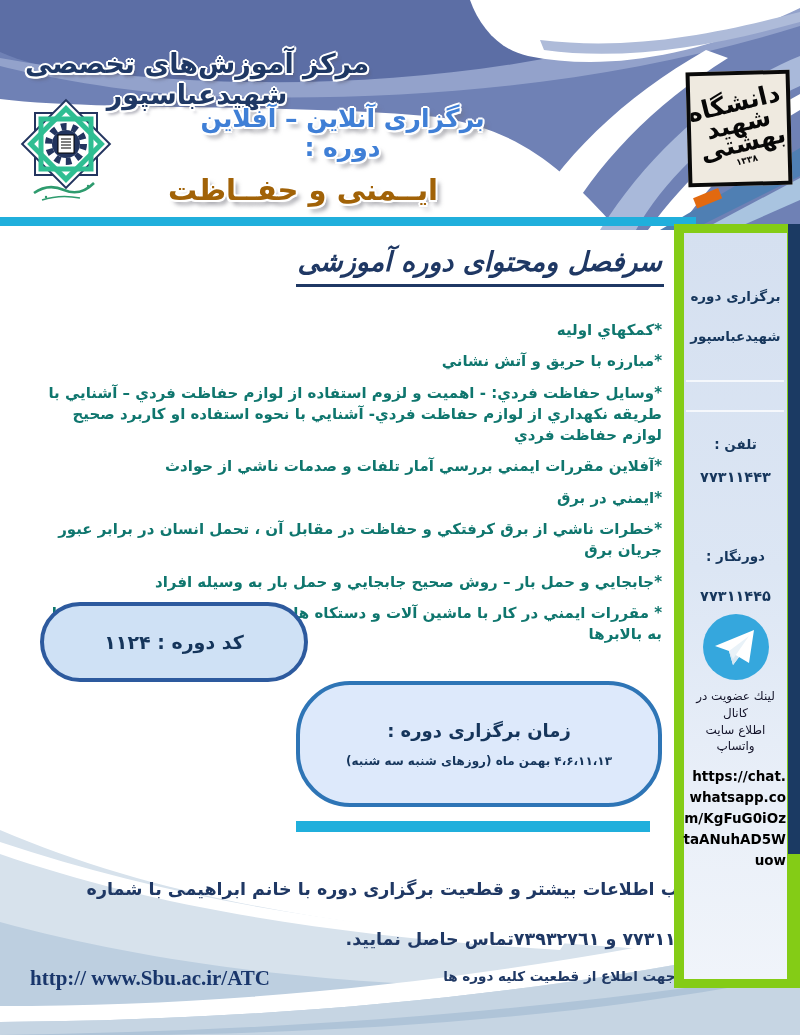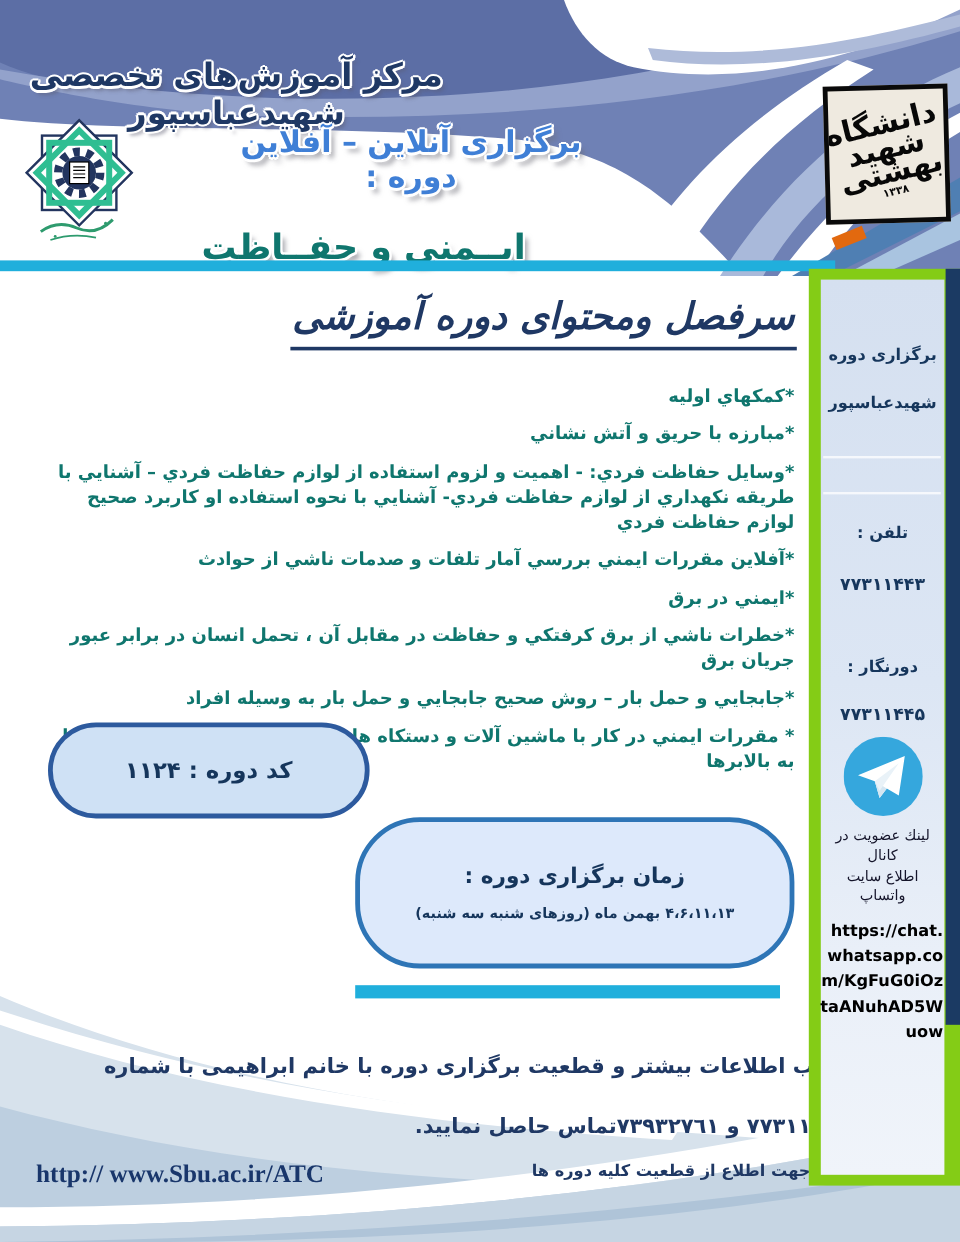--- a/index.html
+++ b/index.html
@@ -21,22 +21,22 @@
       3px 4px 3px rgba(90,90,110,.45);
   }
   .mode-line{
     position:absolute; left:170px; top:104px; width:345px; text-align:center;
     font-size:25px; font-weight:bold; color:#3F7FD6; direction:rtl;
     text-shadow: 2px 0 0 #fff,-2px 0 0 #fff,0 2px 0 #fff,0 -2px 0 #fff,
       1.5px 1.5px 0 #fff,-1.5px -1.5px 0 #fff,1.5px -1.5px 0 #fff,-1.5px 1.5px 0 #fff,
       4px 5px 4px rgba(110,110,120,.6);
   }
   .course-title{
-    position:absolute; left:138px; top:189px; width:330px; text-align:center;
-    font-size:29px; font-weight:bold; color:#0f766e; direction:rtl;
+    position:absolute; left:138px; top:173px; width:330px; text-align:center;
+    font-size:29px; font-weight:bold; color:#a16207; direction:rtl;
     text-shadow: 2px 0 0 #fff,-2px 0 0 #fff,0 2px 0 #fff,0 -2px 0 #fff,
       1.5px 1.5px 0 #fff,-1.5px -1.5px 0 #fff,1.5px -1.5px 0 #fff,-1.5px 1.5px 0 #fff,
       4px 5px 4px rgba(110,110,120,.6);
   }
   .header-underline{ position:absolute; left:0; top:217px; width:696px; height:9px; background:#20AFDC; }
   .center-logo{ position:absolute; left:16px; top:94px; }
   .univ-logo{
     position:absolute; left:687px; top:71px; width:104px; height:115px;
     background:#EFEAE0; border:4px solid #0A0A0A; transform:rotate(-1.5deg);
     display:flex; flex-direction:column; align-items:center; justify-content:center;
@@ -44,21 +44,21 @@
   }
   .univ-logo-inner{
     transform:rotate(-12deg); text-align:center; direction:rtl;
     font-size:25px; font-weight:bold; line-height:.82; color:#070707;
   }
   .univ-logo-year{ font-size:9px; letter-spacing:1px; margin-top:3px; }
 
   
   .section-title{
     position:absolute; right:136px; top:246px;
-    font-size:31px; font-weight:bold; font-style:italic; color:#1F3864;
+    font-size:27px; font-weight:bold; font-style:italic; color:#1F3864;
     border-bottom:3px solid #1F3864; padding:0 2px 7px 2px; direction:rtl;
   }
   .bullets{ position:absolute; left:34px; top:320px; width:628px; direction:rtl; }
   .bullet{
     font-size:15px; font-weight:bold; color:#0f766e; line-height:1.42;
     text-align:right; margin-bottom:10px;
   }
   .code-pill{
     position:absolute; left:40px; top:602px; width:268px; height:80px;
     background:#CFE1F5; border:4px solid #2D5A9E; border-radius:46px;
@@ -211,21 +211,21 @@
     <div class="sidebar-panel"></div>
     <div class="sidebar-edge"></div>
 
     <div class="sb-text" style="top:64px;">برگزاری دوره</div>
     <div class="sb-text" style="top:104px;">شهیدعباسپور</div>
 
     <div class="sb-divider" style="top:156px;"></div>
     <div class="sb-divider" style="top:186px;"></div>
 
     <div class="sb-text" style="top:212px;">تلفن :</div>
-    <div class="sb-text sb-num" style="top:256px;">۷۷۳۱۱۴۴۳</div>
+    <div class="sb-text sb-num" style="top:245px;">۷۷۳۱۱۴۴۳</div>
 
     <div class="sb-text" style="top:324px;">دورنگار :</div>
     <div class="sb-text sb-num" style="top:364px;">۷۷۳۱۱۴۴۵</div>
 
     <svg class="telegram" width="66" height="66" viewBox="0 0 66 66">
       <circle cx="33" cy="33" r="33" fill="#35A7DD"></circle>
       <path d="M51 16 L12 32 L26 37 L30 51 L36 43 L46 49 Z" fill="#FFFFFF"></path>
       <path d="M26 37 L30 51 L36 43 Z" fill="#D4E6F2"></path>
       <path d="M26 37 L46 22 L30 45 Z" fill="#E9F2F8"></path>
     </svg>

